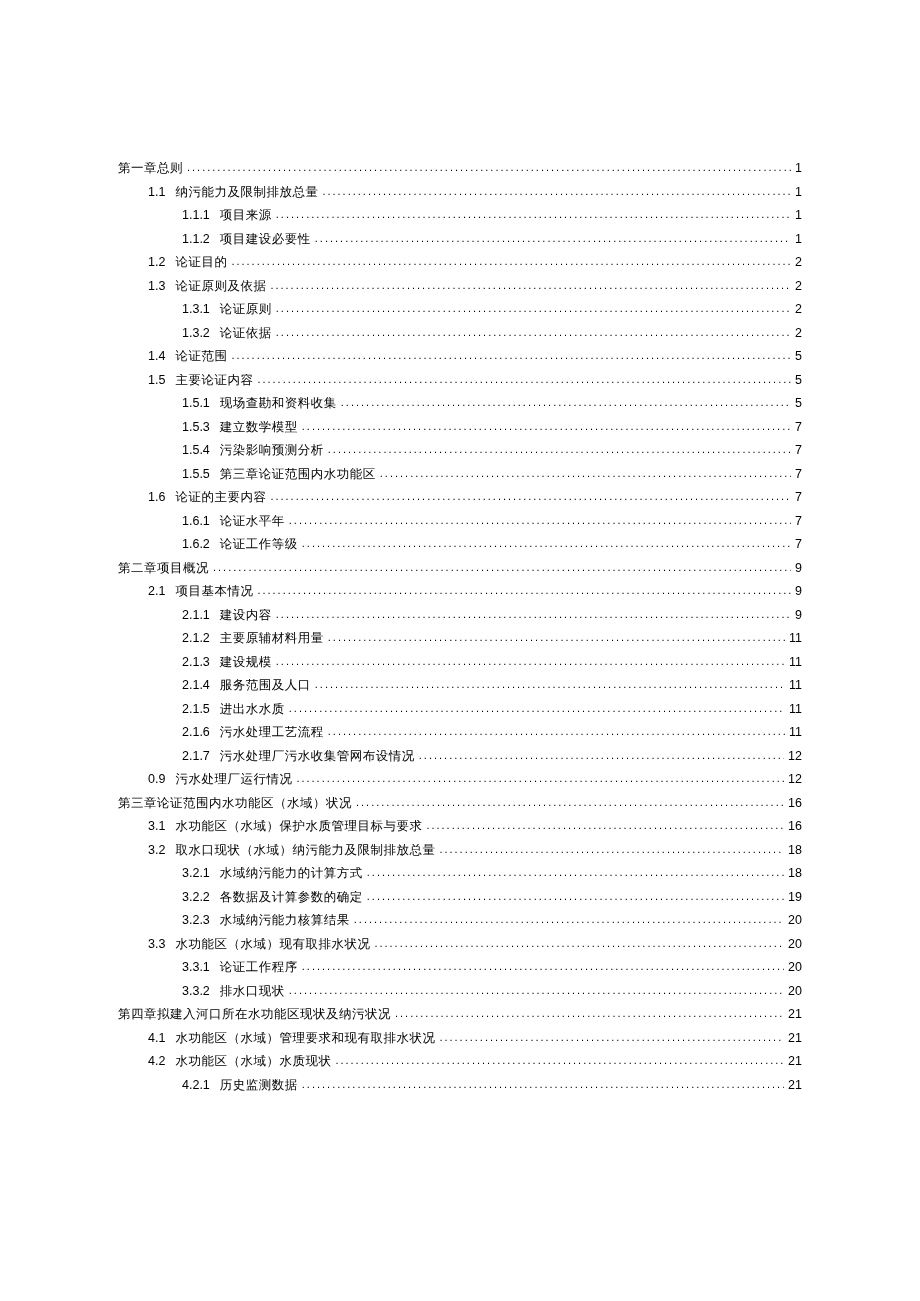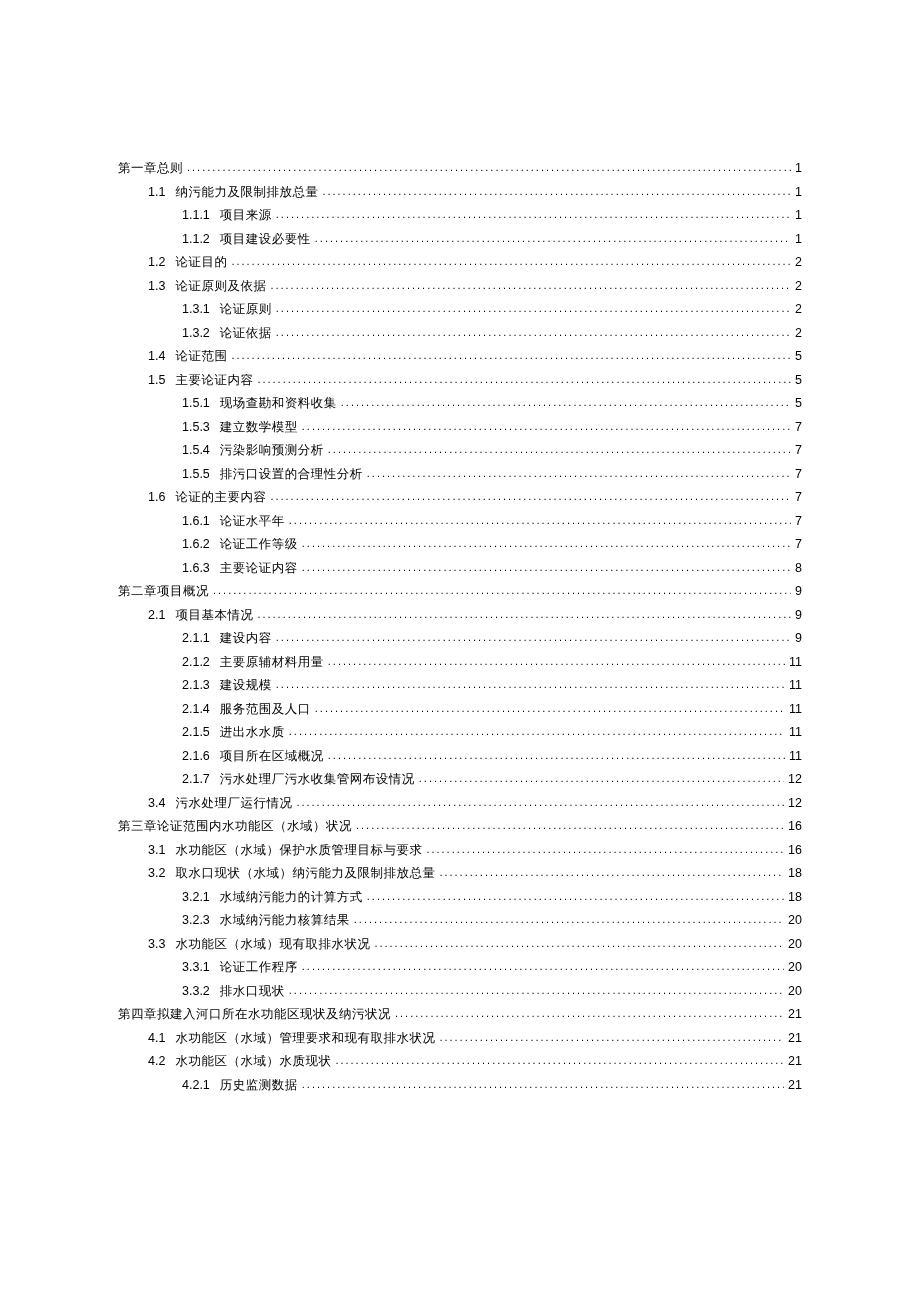--- a/index.html
+++ b/index.html
@@ -133,21 +133,21 @@
       <span class="toc-page">7</span>
     </div>
     <div class="toc-row" data-level="2">
       <span class="toc-num">1.5.4</span>
       <span class="toc-title">污染影响预测分析</span>
       <span class="toc-dots"></span>
       <span class="toc-page">7</span>
     </div>
     <div class="toc-row" data-level="2">
       <span class="toc-num">1.5.5</span>
-      <span class="toc-title">排污口设置的合理性分析</span>
+      <span class="toc-title">第三章论证范围内水功能区</span>
       <span class="toc-dots"></span>
       <span class="toc-page">7</span>
     </div>
     <div class="toc-row" data-level="1">
       <span class="toc-num">1.6</span>
       <span class="toc-title">论证的主要内容</span>
       <span class="toc-dots"></span>
       <span class="toc-page">7</span>
     </div>
     <div class="toc-row" data-level="2">
@@ -155,26 +155,20 @@
       <span class="toc-title">论证水平年</span>
       <span class="toc-dots"></span>
       <span class="toc-page">7</span>
     </div>
     <div class="toc-row" data-level="2">
       <span class="toc-num">1.6.2</span>
       <span class="toc-title">论证工作等级</span>
       <span class="toc-dots"></span>
       <span class="toc-page">7</span>
     </div>
-    <div class="toc-row" data-level="2">
-      <span class="toc-num">1.6.3</span>
-      <span class="toc-title">主要论证内容</span>
-      <span class="toc-dots"></span>
-      <span class="toc-page">8</span>
-    </div>
     <div class="toc-row" data-level="0">
       <span class="toc-title">第二章项目概况</span>
       <span class="toc-dots"></span>
       <span class="toc-page">9</span>
     </div>
     <div class="toc-row" data-level="1">
       <span class="toc-num">2.1</span>
       <span class="toc-title">项目基本情况</span>
       <span class="toc-dots"></span>
       <span class="toc-page">9</span>
@@ -204,32 +198,32 @@
       <span class="toc-page">11</span>
     </div>
     <div class="toc-row" data-level="2">
       <span class="toc-num">2.1.5</span>
       <span class="toc-title">进出水水质</span>
       <span class="toc-dots"></span>
       <span class="toc-page">11</span>
     </div>
     <div class="toc-row" data-level="2">
       <span class="toc-num">2.1.6</span>
-      <span class="toc-title">项目所在区域概况</span>
+      <span class="toc-title">污水处理工艺流程</span>
       <span class="toc-dots"></span>
       <span class="toc-page">11</span>
     </div>
     <div class="toc-row" data-level="2">
       <span class="toc-num">2.1.7</span>
       <span class="toc-title">污水处理厂污水收集管网布设情况</span>
       <span class="toc-dots"></span>
       <span class="toc-page">12</span>
     </div>
     <div class="toc-row" data-level="1">
-      <span class="toc-num">3.4</span>
+      <span class="toc-num">0.9</span>
       <span class="toc-title">污水处理厂运行情况</span>
       <span class="toc-dots"></span>
       <span class="toc-page">12</span>
     </div>
     <div class="toc-row" data-level="0">
       <span class="toc-title">第三章论证范围内水功能区（水域）状况</span>
       <span class="toc-dots"></span>
       <span class="toc-page">16</span>
     </div>
     <div class="toc-row" data-level="1">
@@ -242,20 +236,26 @@
       <span class="toc-num">3.2</span>
       <span class="toc-title">取水口现状（水域）纳污能力及限制排放总量</span>
       <span class="toc-dots"></span>
       <span class="toc-page">18</span>
     </div>
     <div class="toc-row" data-level="2">
       <span class="toc-num">3.2.1</span>
       <span class="toc-title">水域纳污能力的计算方式</span>
       <span class="toc-dots"></span>
       <span class="toc-page">18</span>
+    </div>
+    <div class="toc-row" data-level="2">
+      <span class="toc-num">3.2.2</span>
+      <span class="toc-title">各数据及计算参数的确定</span>
+      <span class="toc-dots"></span>
+      <span class="toc-page">19</span>
     </div>
     <div class="toc-row" data-level="2">
       <span class="toc-num">3.2.3</span>
       <span class="toc-title">水域纳污能力核算结果</span>
       <span class="toc-dots"></span>
       <span class="toc-page">20</span>
     </div>
     <div class="toc-row" data-level="1">
       <span class="toc-num">3.3</span>
       <span class="toc-title">水功能区（水域）现有取排水状况</span>

